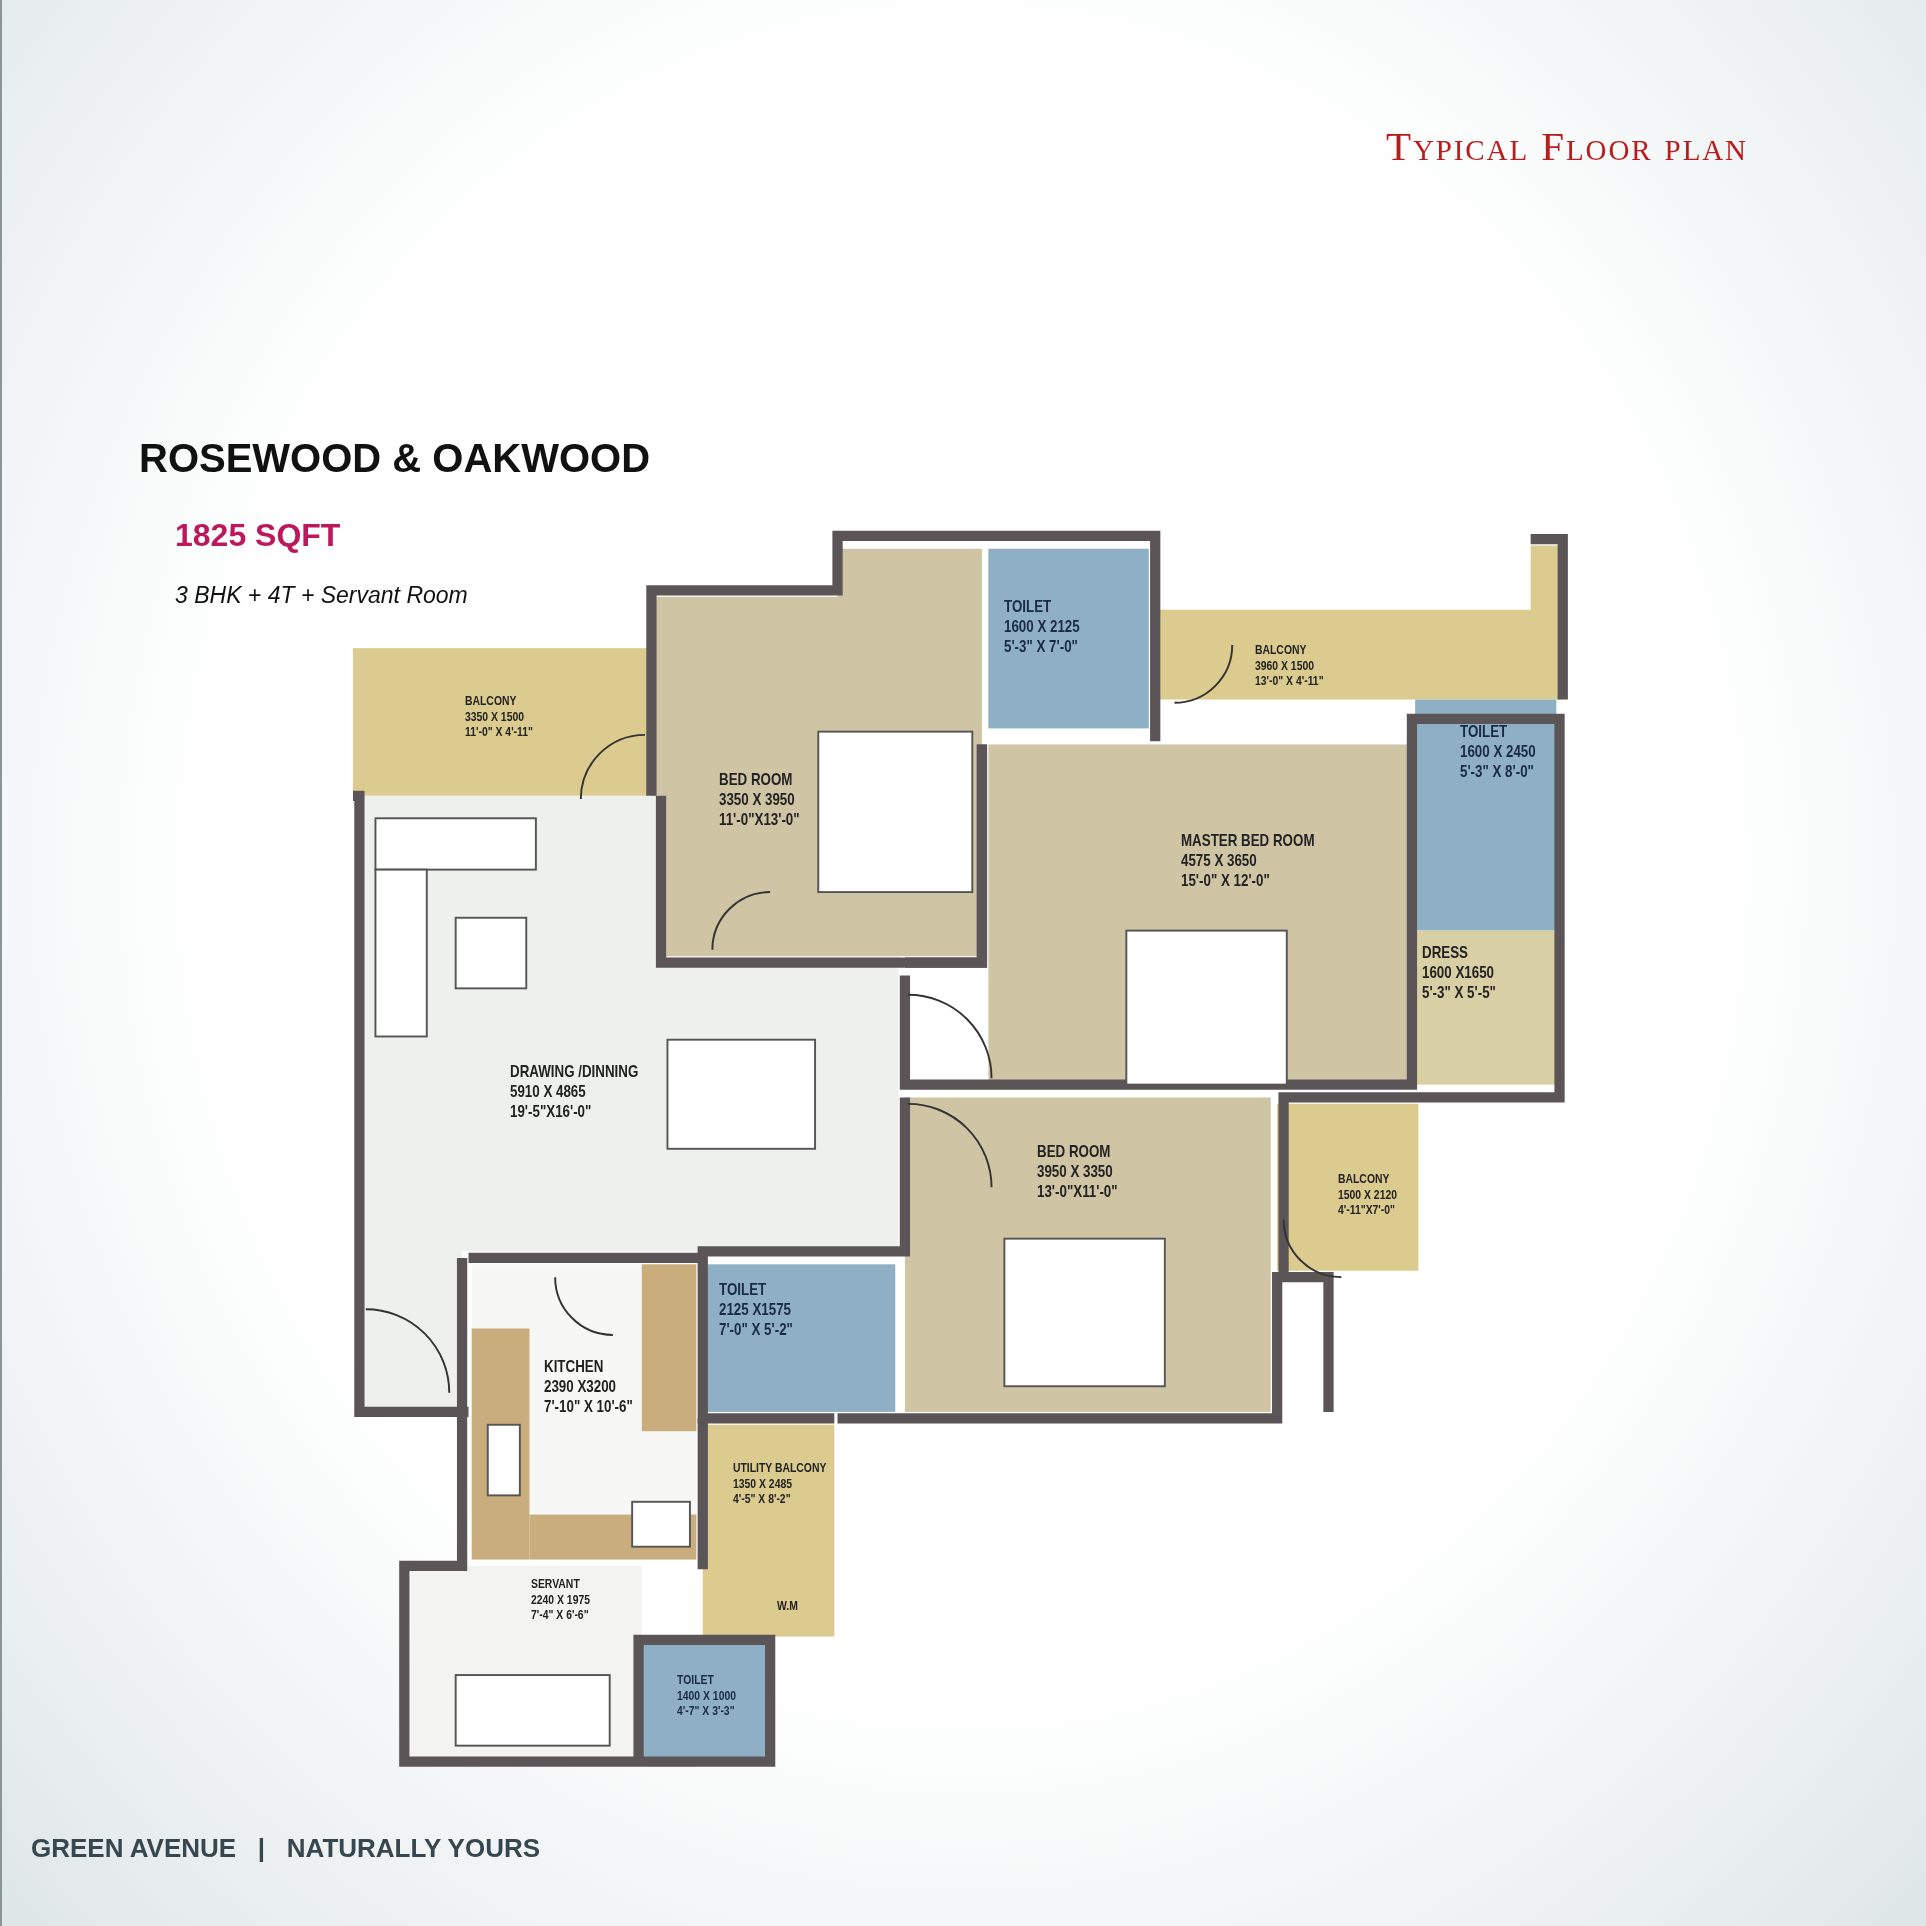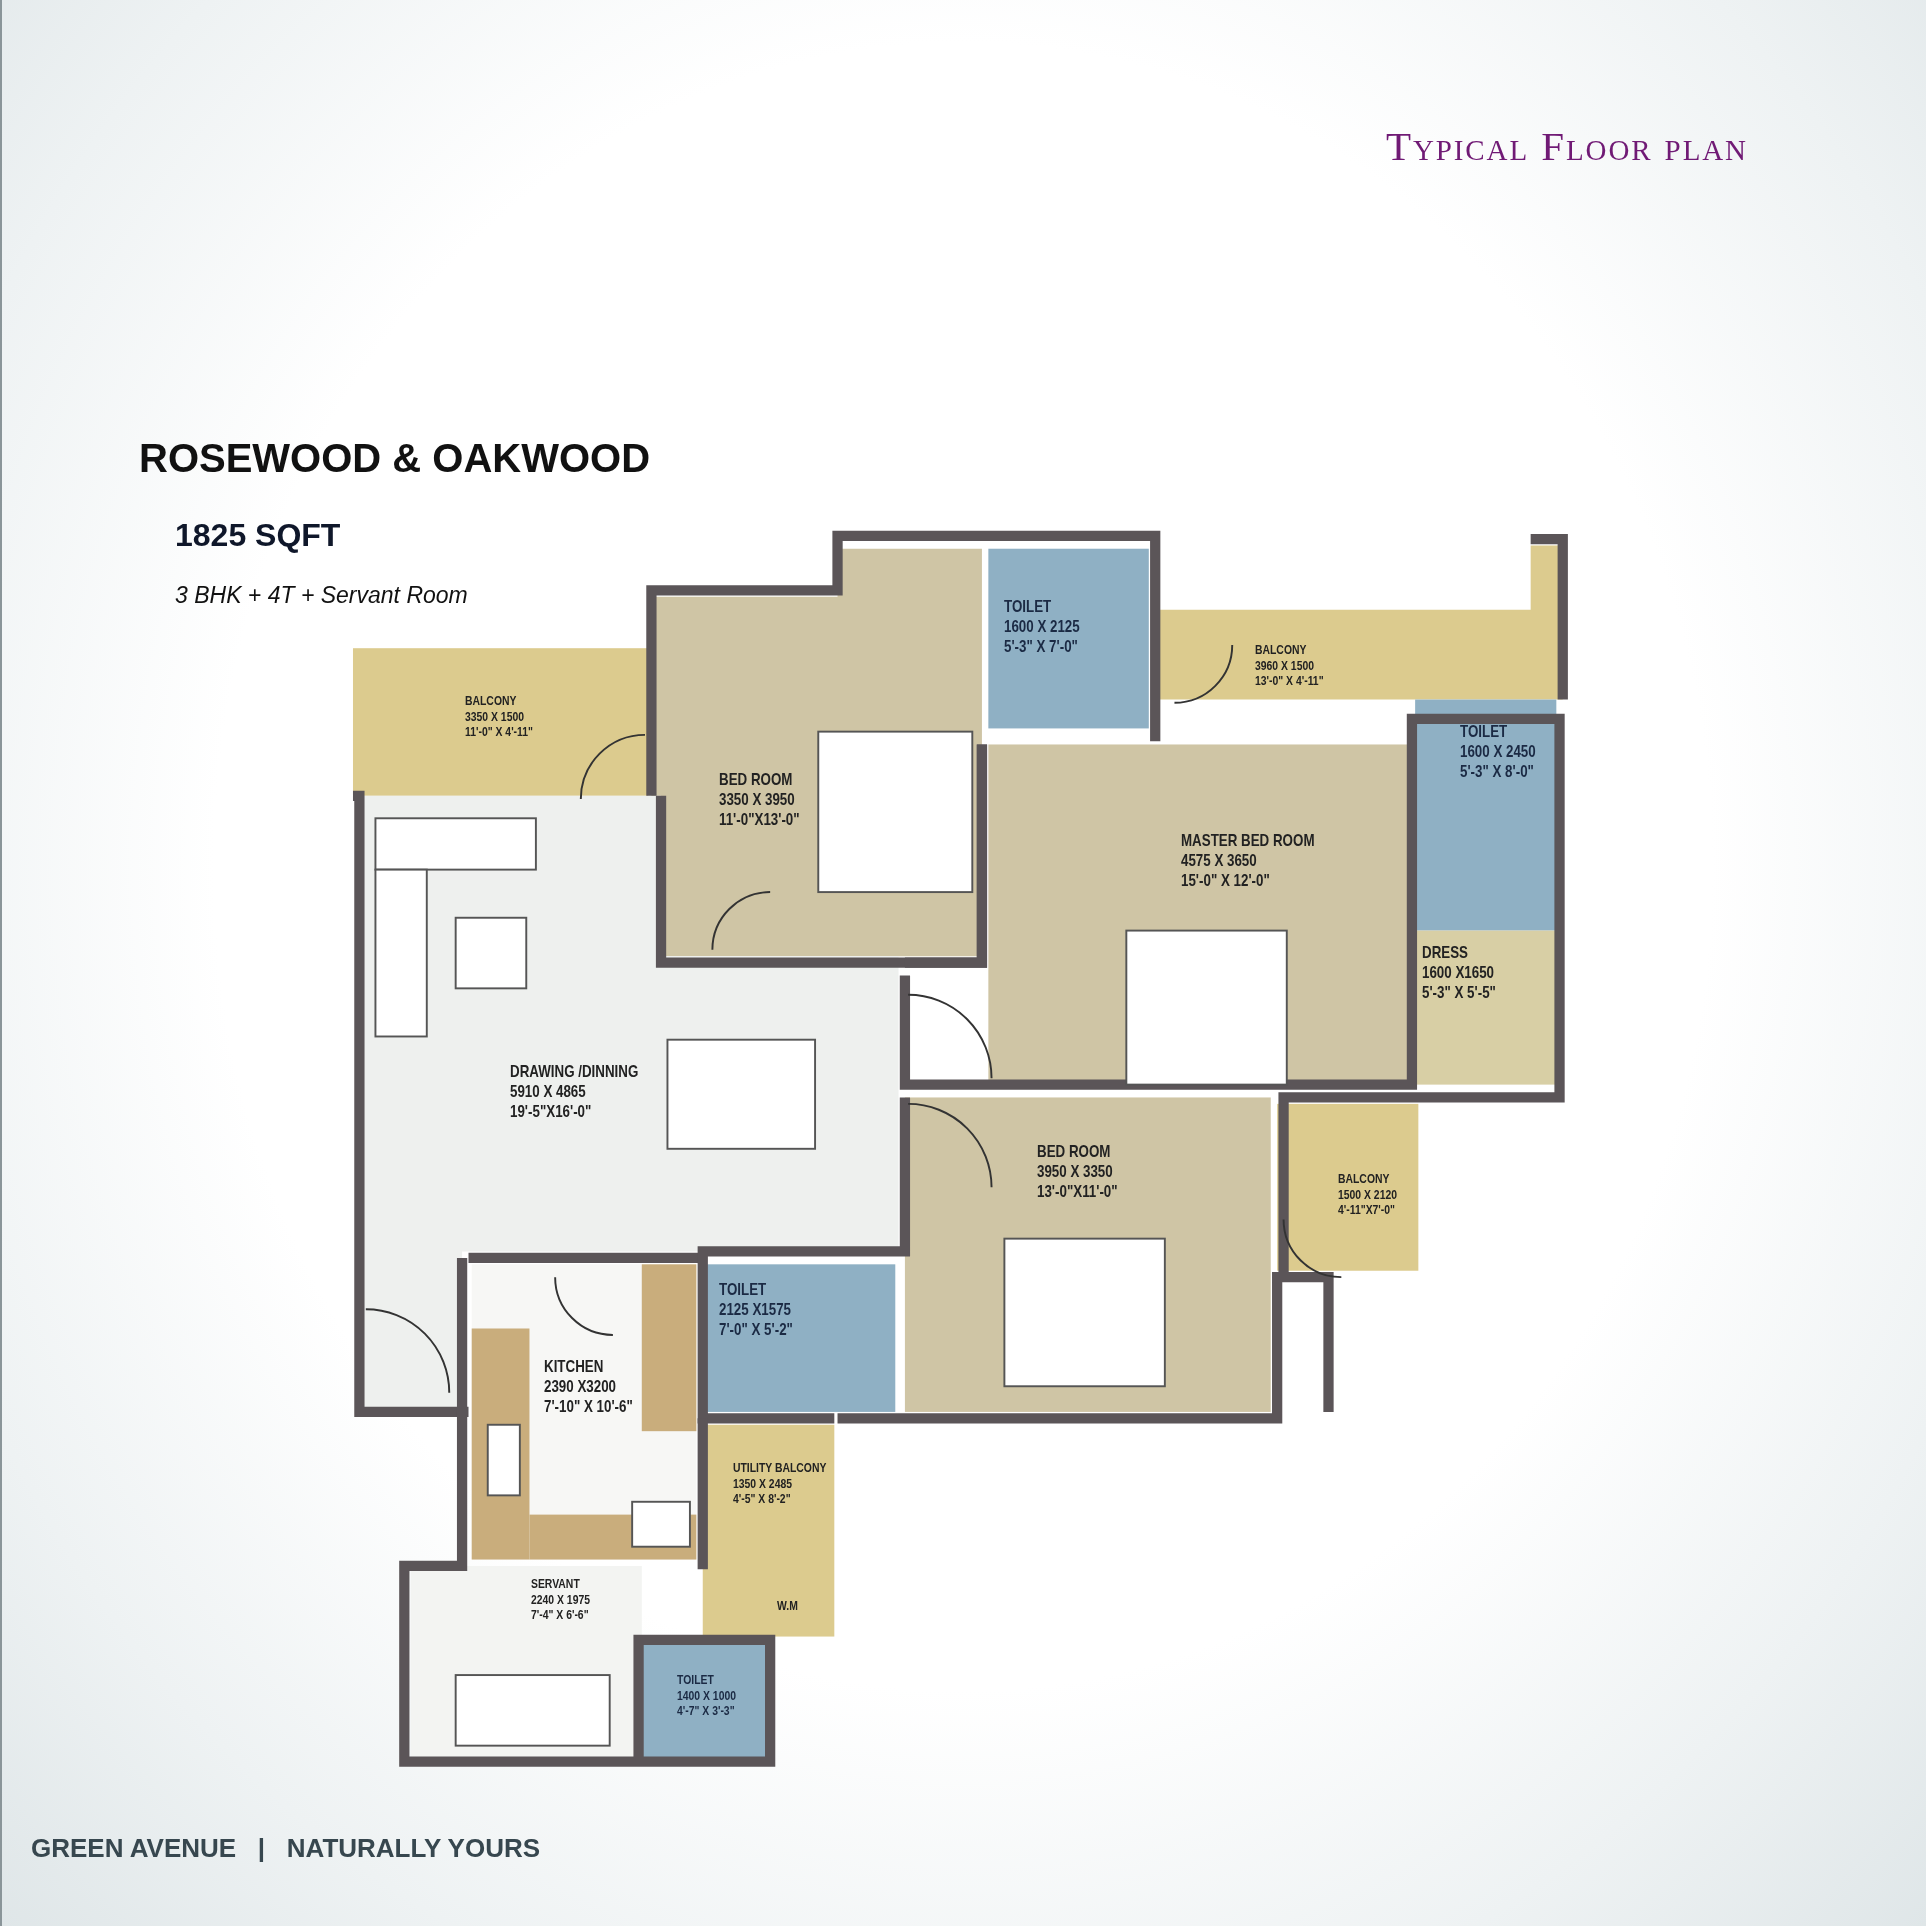--- a/index.html
+++ b/index.html
@@ -1,23 +1,23 @@
 <!DOCTYPE html>
 <html style="font-size:10.3px"><head>
 <meta charset="utf-8">
 <style>
   html,body{margin:0;padding:0;}
   body{width:1926px;height:1926px;position:relative;overflow:hidden;
     background:radial-gradient(ellipse at 50% 45%, #ffffff 55%, #eef2f3 80%, #dfe6e8 100%);
     font-family:"Liberation Sans",sans-serif;}
   .leftline{position:absolute;left:0;top:0;width:1.9px;height:1926px;background:#8a9599;}
   .plan-title{position:absolute;left:1386px;top:122px;font-family:"Liberation Serif",serif;
-    font-size:41px;color:#701a75;letter-spacing:1.9px;font-variant:small-caps;}
+    font-size:41px;color:#b91c1c;letter-spacing:1.9px;font-variant:small-caps;}
   .proj{position:absolute;left:139px;top:436px;font-size:40px;font-weight:bold;color:#111;}
-  .area{position:absolute;left:175px;top:517px;font-size:32px;font-weight:bold;color:#0f172a;}
+  .area{position:absolute;left:175px;top:517px;font-size:32px;font-weight:bold;color:#be185d;}
   .config{position:absolute;left:175px;top:582px;font-size:23px;color:#111;font-style:italic;}
   .footer{position:absolute;left:31px;top:1833px;font-size:26px;font-weight:bold;color:#37474f;white-space:pre;}
   .plan{position:absolute;left:0;top:0;width:1926px;height:1926px;}
   .lbl{position:absolute;font-size:16.7px;font-weight:bold;color:#222;line-height:1.2;transform:scaleX(0.8);transform-origin:left top;white-space:nowrap;}
   .lbl.sm{font-size:13px;}
   .lbl.blue{color:#1b2a44;}
   .lbl span{display:block;}
 </style>
 </head>
 <body>

